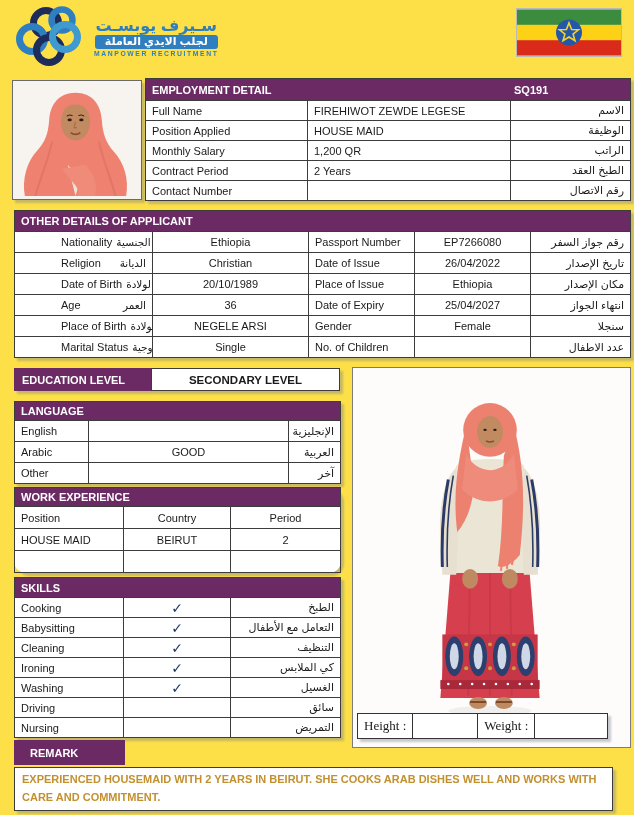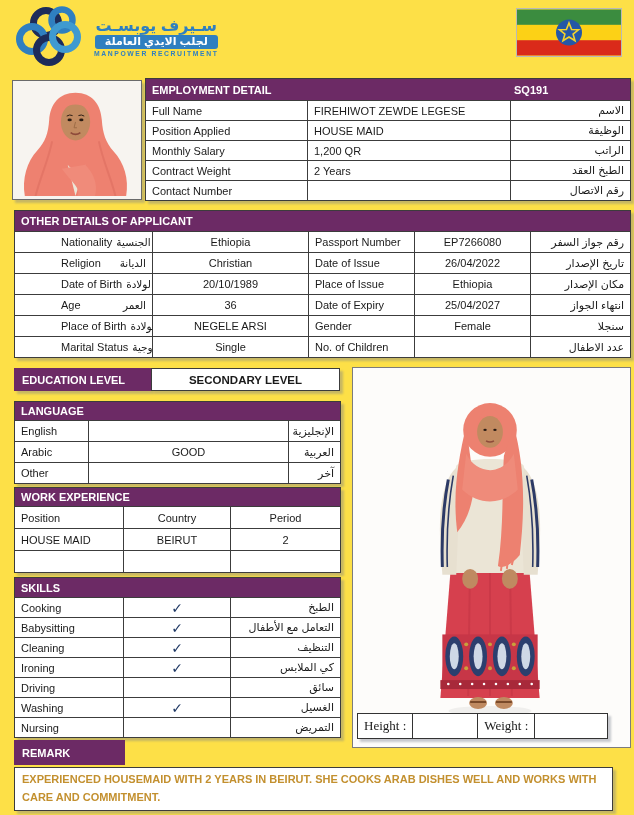--- a/index.html
+++ b/index.html
@@ -42,40 +42,40 @@
   .edu-row{position:absolute;left:14px;top:368px;display:flex;}
   .edu-title{width:137px;height:23px;background:#6c2a65;color:#fff;font-weight:bold;font-size:11px;
              display:flex;align-items:center;padding:0 8px;box-sizing:border-box;}
   .edu-value{width:189px;height:23px;border:1.5px solid #3c3c3c;box-sizing:border-box;background:#fff;
              display:flex;align-items:center;justify-content:center;font-weight:bold;font-size:11.5px;}
 
   .tbl-language{left:14px;top:401px;width:326px;}
   .tbl-language td{height:20px;}
   .tbl-language .phead{height:18px;}
 
-  .tbl-work{left:14px;top:487px;width:326px;}
+  .tbl-work{left:14px;top:487px;width:326px;border-radius:12px;}
   .tbl-work td{height:21px;}
   .tbl-work .phead{height:18px;}
 
   .tbl-skills{left:14px;top:577px;width:326px;}
   .tbl-skills td{height:19px;}
   .tbl-skills .phead{height:19px;}
 
   
   .photo-head{position:absolute;left:12px;top:80px;width:128px;height:118px;
               border:1.5px solid #6a6a6a;background:#f7f4f0;}
   .photo-panel{position:absolute;left:352px;top:367px;width:277px;height:379px;
                border:1px solid #7c7c7c;background:#fdfcfb;}
   .tbl-hw{left:357px;top:713px;font-family:"Liberation Serif","DejaVu Serif",serif;z-index:5;}
   .tbl-hw td{height:24px;font-size:13px;font-family:inherit;border:1.4px solid #333;margin-top:35px;}
 
   
   .remark-bar{position:absolute;left:14px;top:740px;width:111px;height:25px;background:#6c2a65;
               color:#fff;font-weight:bold;font-size:11px;display:flex;align-items:center;
-              padding:0 8px;box-sizing:border-box;}
+              padding:0 16px;box-sizing:border-box;}
   .remark-box{position:absolute;left:14px;top:767px;width:599px;height:44px;border:1.5px solid #3c3c3c;
               box-sizing:border-box;background:#fff;padding:3px 7px;color:#c3902f;font-weight:bold;
               font-size:11px;line-height:1.6;}
 </style>
 </head>
 <body>
 
 <div class="page">
 
   <div class="logo">
@@ -144,21 +144,21 @@
       <td>Position Applied</td>
       <td>HOUSE MAID</td>
       <td class="ar">الوظيفة</td>
     </tr>
     <tr>
       <td>Monthly Salary</td>
       <td>1,200  QR</td>
       <td class="ar">الراتب</td>
     </tr>
     <tr>
-      <td>Contract Weight</td>
+      <td>Contract Period</td>
       <td>2 Years</td>
       <td class="ar">الطبخ العقد</td>
     </tr>
     <tr>
       <td>Contact Number</td>
       <td></td>
       <td class="ar">رقم الاتصال</td>
     </tr>
   </tbody>
     </table>
@@ -335,28 +335,28 @@
       <td>Cleaning</td>
       <td class="chk">✓</td>
       <td class="ar">التنظيف</td>
     </tr>
     <tr>
       <td>Ironing</td>
       <td class="chk">✓</td>
       <td class="ar">كي الملابس</td>
     </tr>
     <tr>
+      <td>Washing</td>
+      <td class="chk">✓</td>
+      <td class="ar">الغسيل</td>
+    </tr>
+    <tr>
       <td>Driving</td>
       <td class="chk"></td>
       <td class="ar">سائق</td>
-    </tr>
-    <tr>
-      <td>Washing</td>
-      <td class="chk">✓</td>
-      <td class="ar">الغسيل</td>
     </tr>
     <tr>
       <td>Nursing</td>
       <td class="chk"></td>
       <td class="ar">التمريض</td>
     </tr>
   </tbody>
     </table>
 
   <div class="photo-panel">

